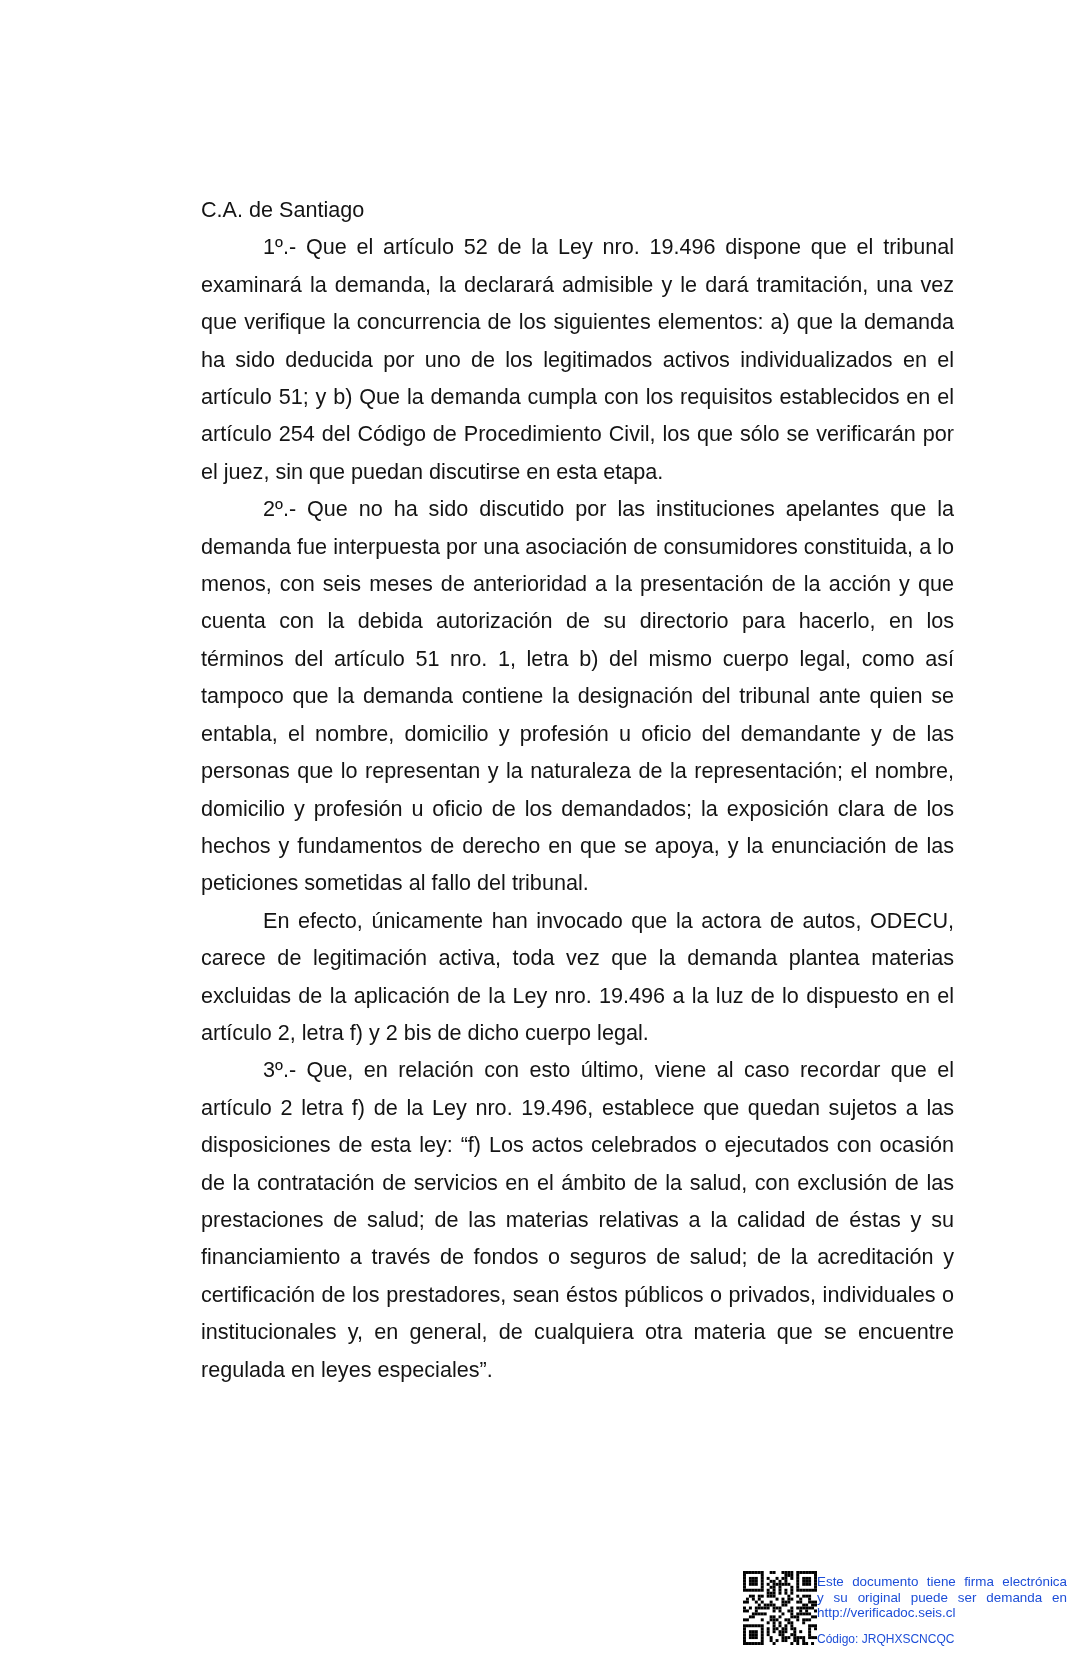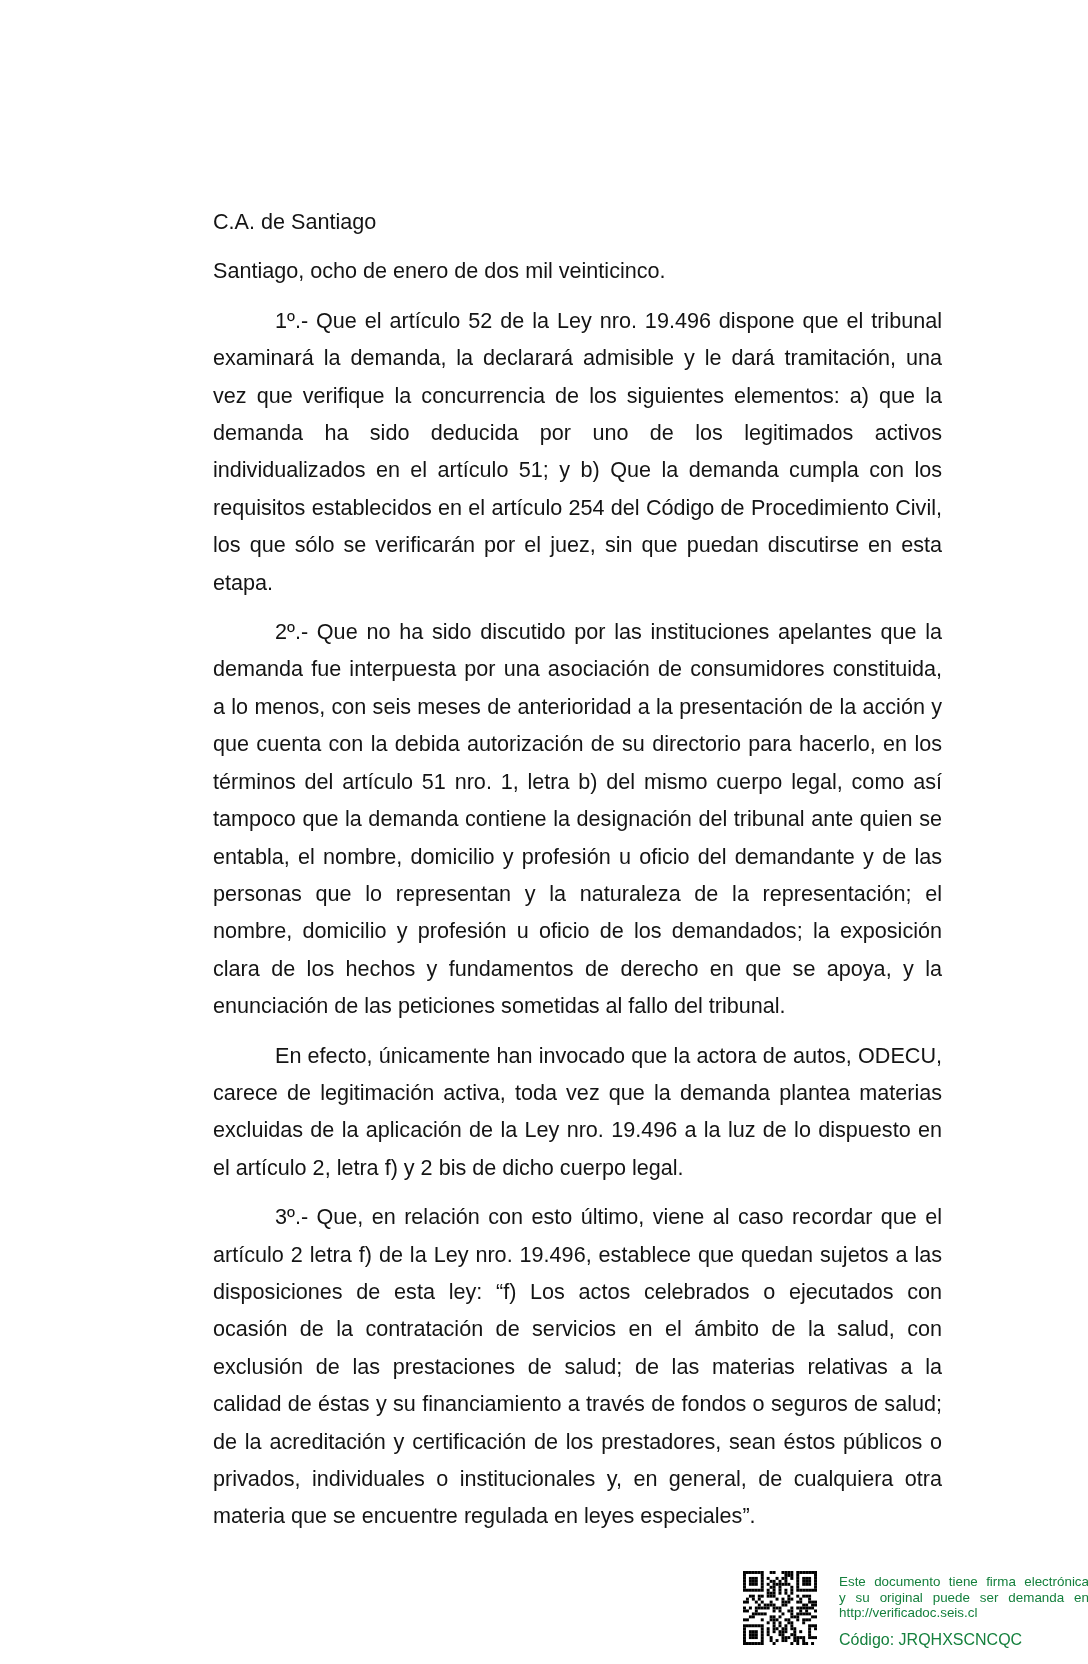--- a/index.html
+++ b/index.html
@@ -5,43 +5,42 @@
   html,body{margin:0;padding:0;}
   body{
     width:1088px;height:1664px;position:relative;
     background:#ffffff;overflow:hidden;
     font-family:"Liberation Sans",sans-serif;color:#141414;
   }
   .doc{
     position:absolute;left:201px;top:191px;width:753px;
     font-size:21.6px;line-height:37.4px;text-align:justify;
   }
-  .doc p{margin:12px;}
+  .doc p{margin:0;}
   .noindent{text-indent:0;}
   .para{text-indent:62px;}
   .heading{font-weight:bold;}
   b.lead{font-weight:normal;}
   .footer{
     position:absolute;left:743px;top:1571px;
     display:flex;align-items:flex-start;
   }
   .qr{width:74px;height:74px;display:block;}
   .sig{
-    margin-left:22px;margin-top:3px;width:250px;
-    font-size:13.4px;line-height:15.6px;color:#15803d;
+    margin-left:0;margin-top:3px;width:250px;
+    font-size:13.4px;line-height:15.6px;color:#1d4ed8;
   }
   .jline{text-align:justify;text-align-last:justify;}
-  .code{margin-top:11px;font-size:16px;}
+  .code{margin-top:11px;font-size:12px;}
 </style>
 </head>
 <body>
 
 <div class="doc">
   <p class="noindent">C.A. de Santiago</p>
-  <p class="noindent">Santiago, ocho de enero de dos mil veinticinco.</p>
 
   <p class="para"><b class="lead">1º.-</b><span> Que el artículo 52 de la Ley nro. 19.496 dispone que el tribunal examinará la demanda, la declarará admisible y le dará tramitación, una vez que verifique la concurrencia de los siguientes elementos: a) que la demanda ha sido deducida por uno de los legitimados activos individualizados en el artículo 51; y b) Que la demanda cumpla con los requisitos establecidos en el artículo 254 del Código de Procedimiento Civil, los que sólo se verificarán por el juez, sin que puedan discutirse en esta etapa.</span></p>
 
   <p class="para"><b class="lead">2º.-</b><span> Que no ha sido discutido por las instituciones apelantes que la demanda fue interpuesta por una asociación de consumidores constituida, a lo menos, con seis meses de anterioridad a la presentación de la acción y que cuenta con la debida autorización de su directorio para hacerlo, en los términos del artículo 51 nro. 1, letra b) del mismo cuerpo legal, como así tampoco que la demanda contiene la designación del tribunal ante quien se entabla, el nombre, domicilio y profesión u oficio del demandante y de las personas que lo representan y la naturaleza de la representación; el nombre, domicilio y profesión u oficio de los demandados; la exposición clara de los hechos y fundamentos de derecho en que se apoya, y la enunciación de las peticiones sometidas al fallo del tribunal.</span></p>
 
   <p class="para"><b class="lead"></b><span>En efecto, únicamente han invocado que la actora de autos, ODECU, carece de legitimación activa, toda vez que la demanda plantea materias excluidas de la aplicación de la Ley nro. 19.496 a la luz de lo dispuesto en el artículo 2, letra f) y 2 bis de dicho cuerpo legal.</span></p>
 
   <p class="para"><b class="lead">3º.-</b><span> Que, en relación con esto último, viene al caso recordar que el artículo 2 letra f) de la Ley nro. 19.496, establece que quedan sujetos a las disposiciones de esta ley: “f) Los actos celebrados o ejecutados con ocasión de la contratación de servicios en el ámbito de la salud, con exclusión de las prestaciones de salud; de las materias relativas a la calidad de éstas y su financiamiento a través de fondos o seguros de salud; de la acreditación y certificación de los prestadores, sean éstos públicos o privados, individuales o institucionales y, en general, de cualquiera otra materia que se encuentre regulada en leyes especiales”.</span></p>
 </div>
 

